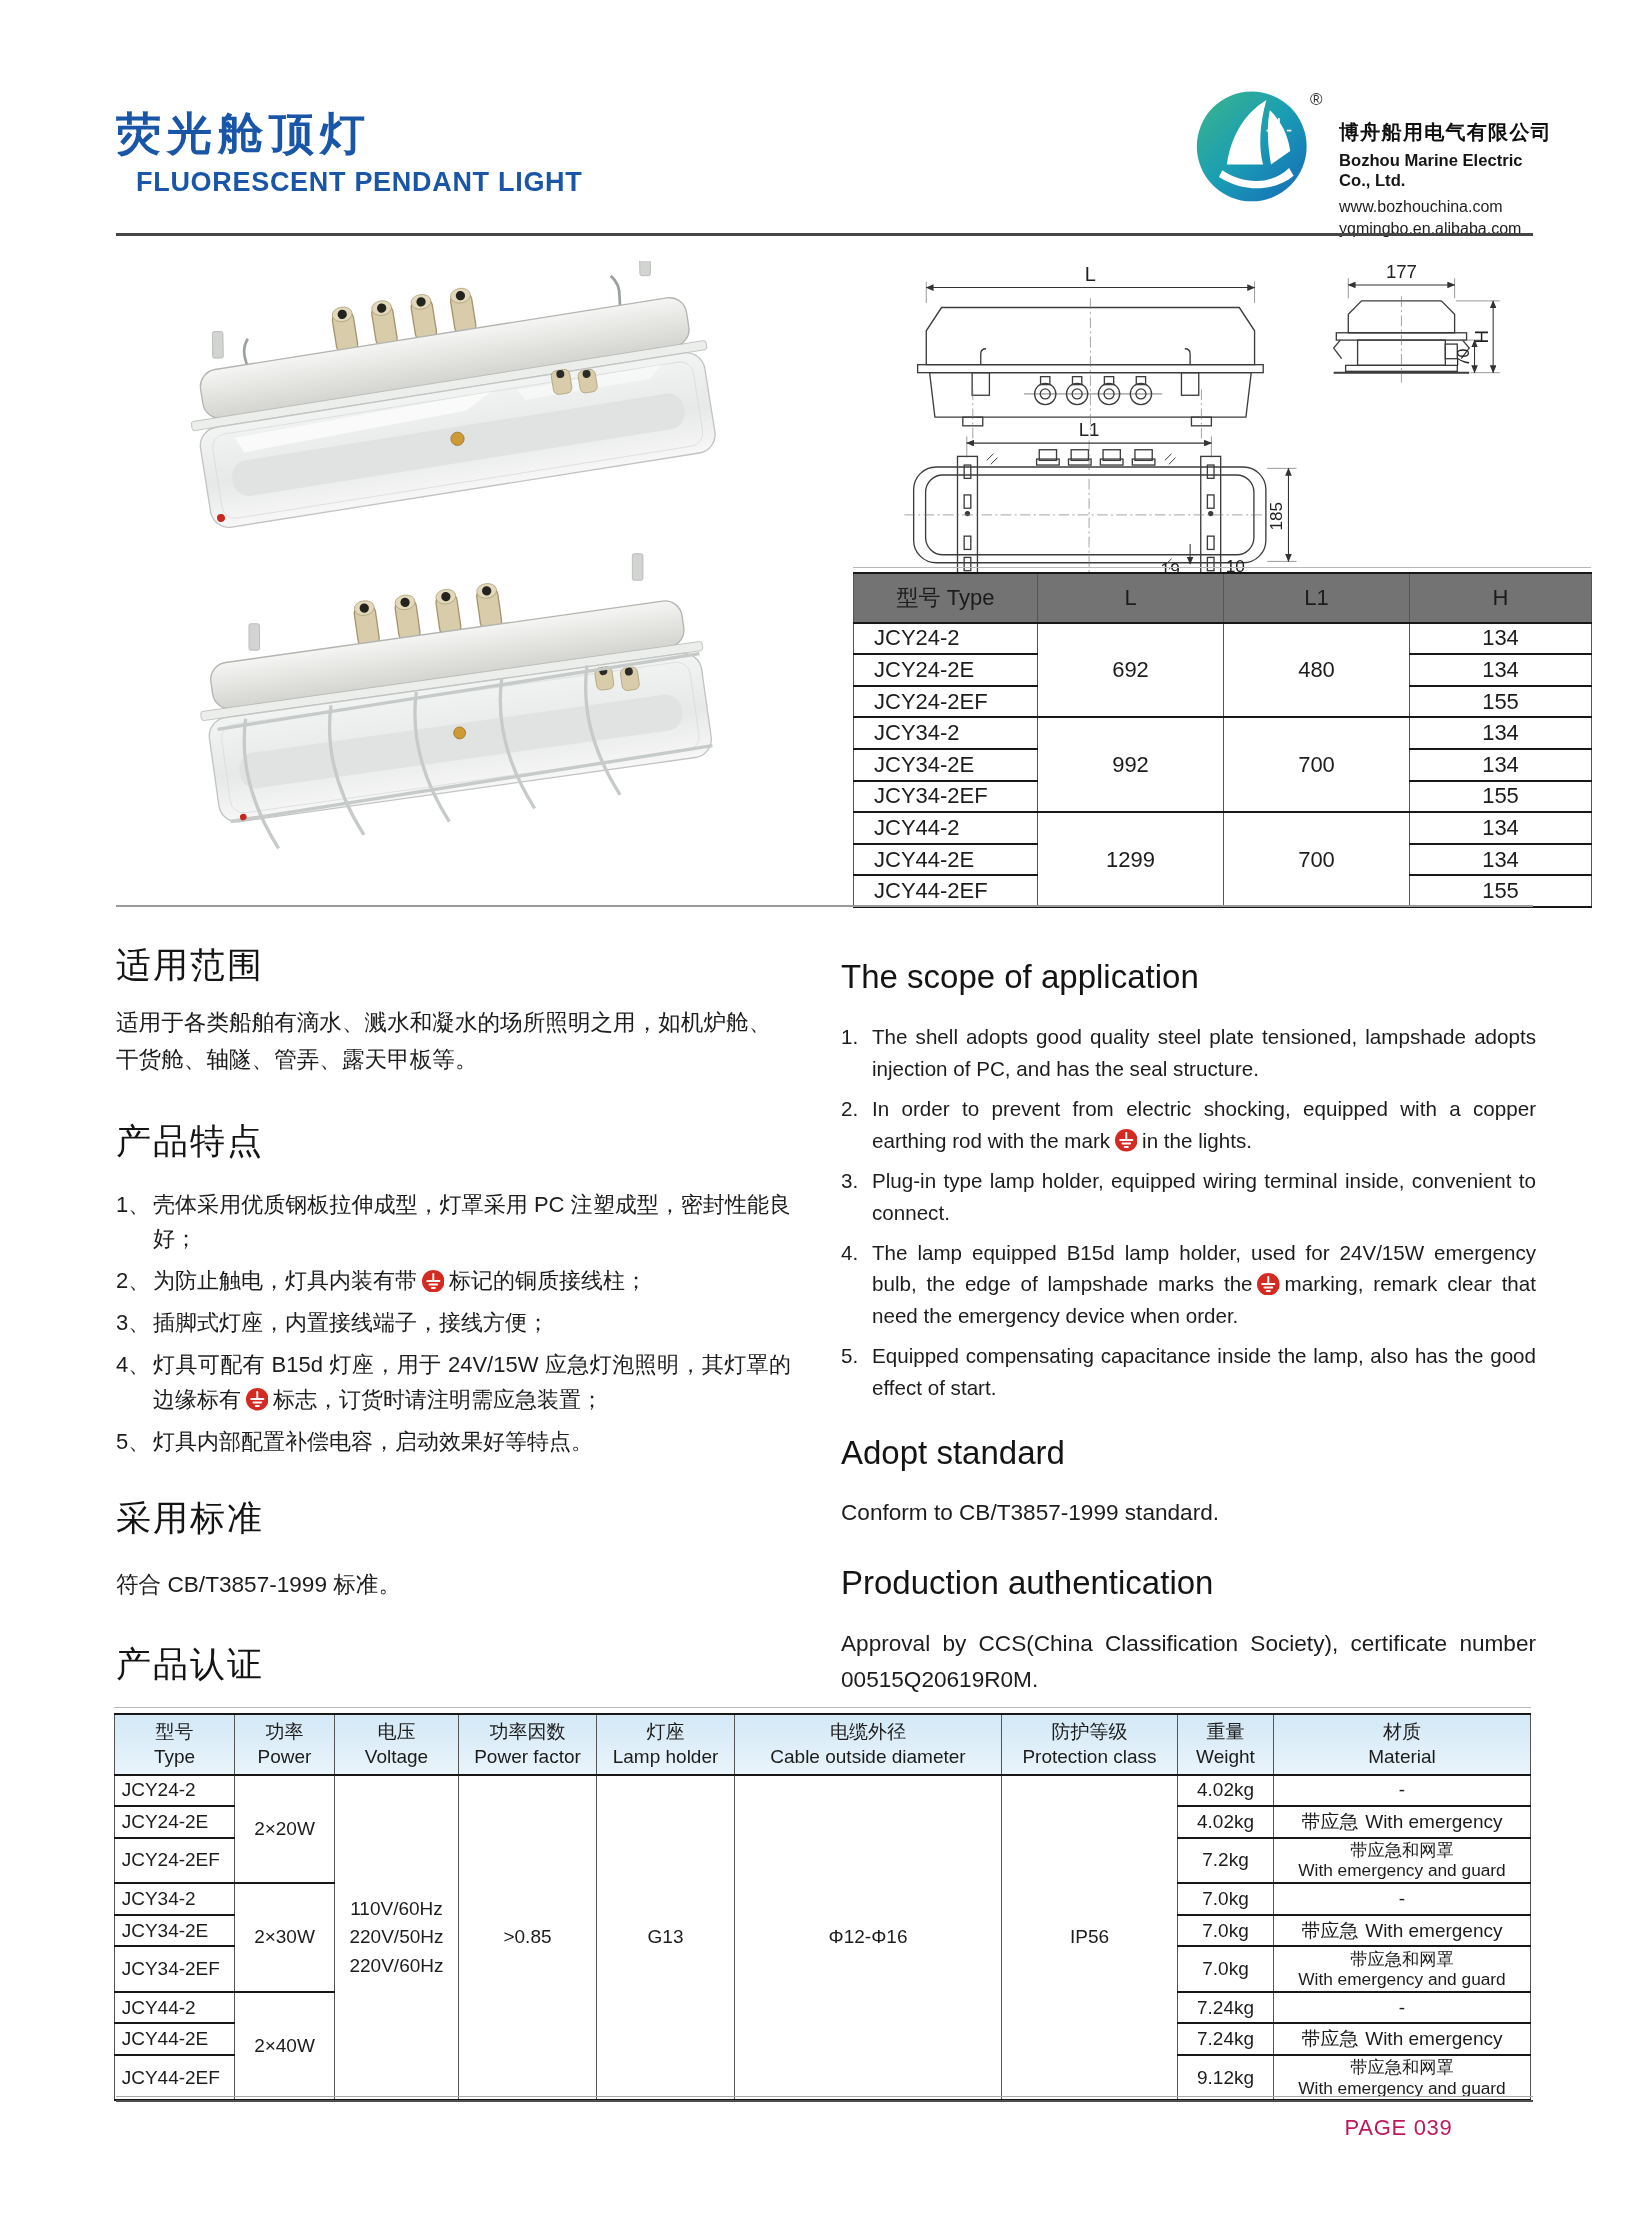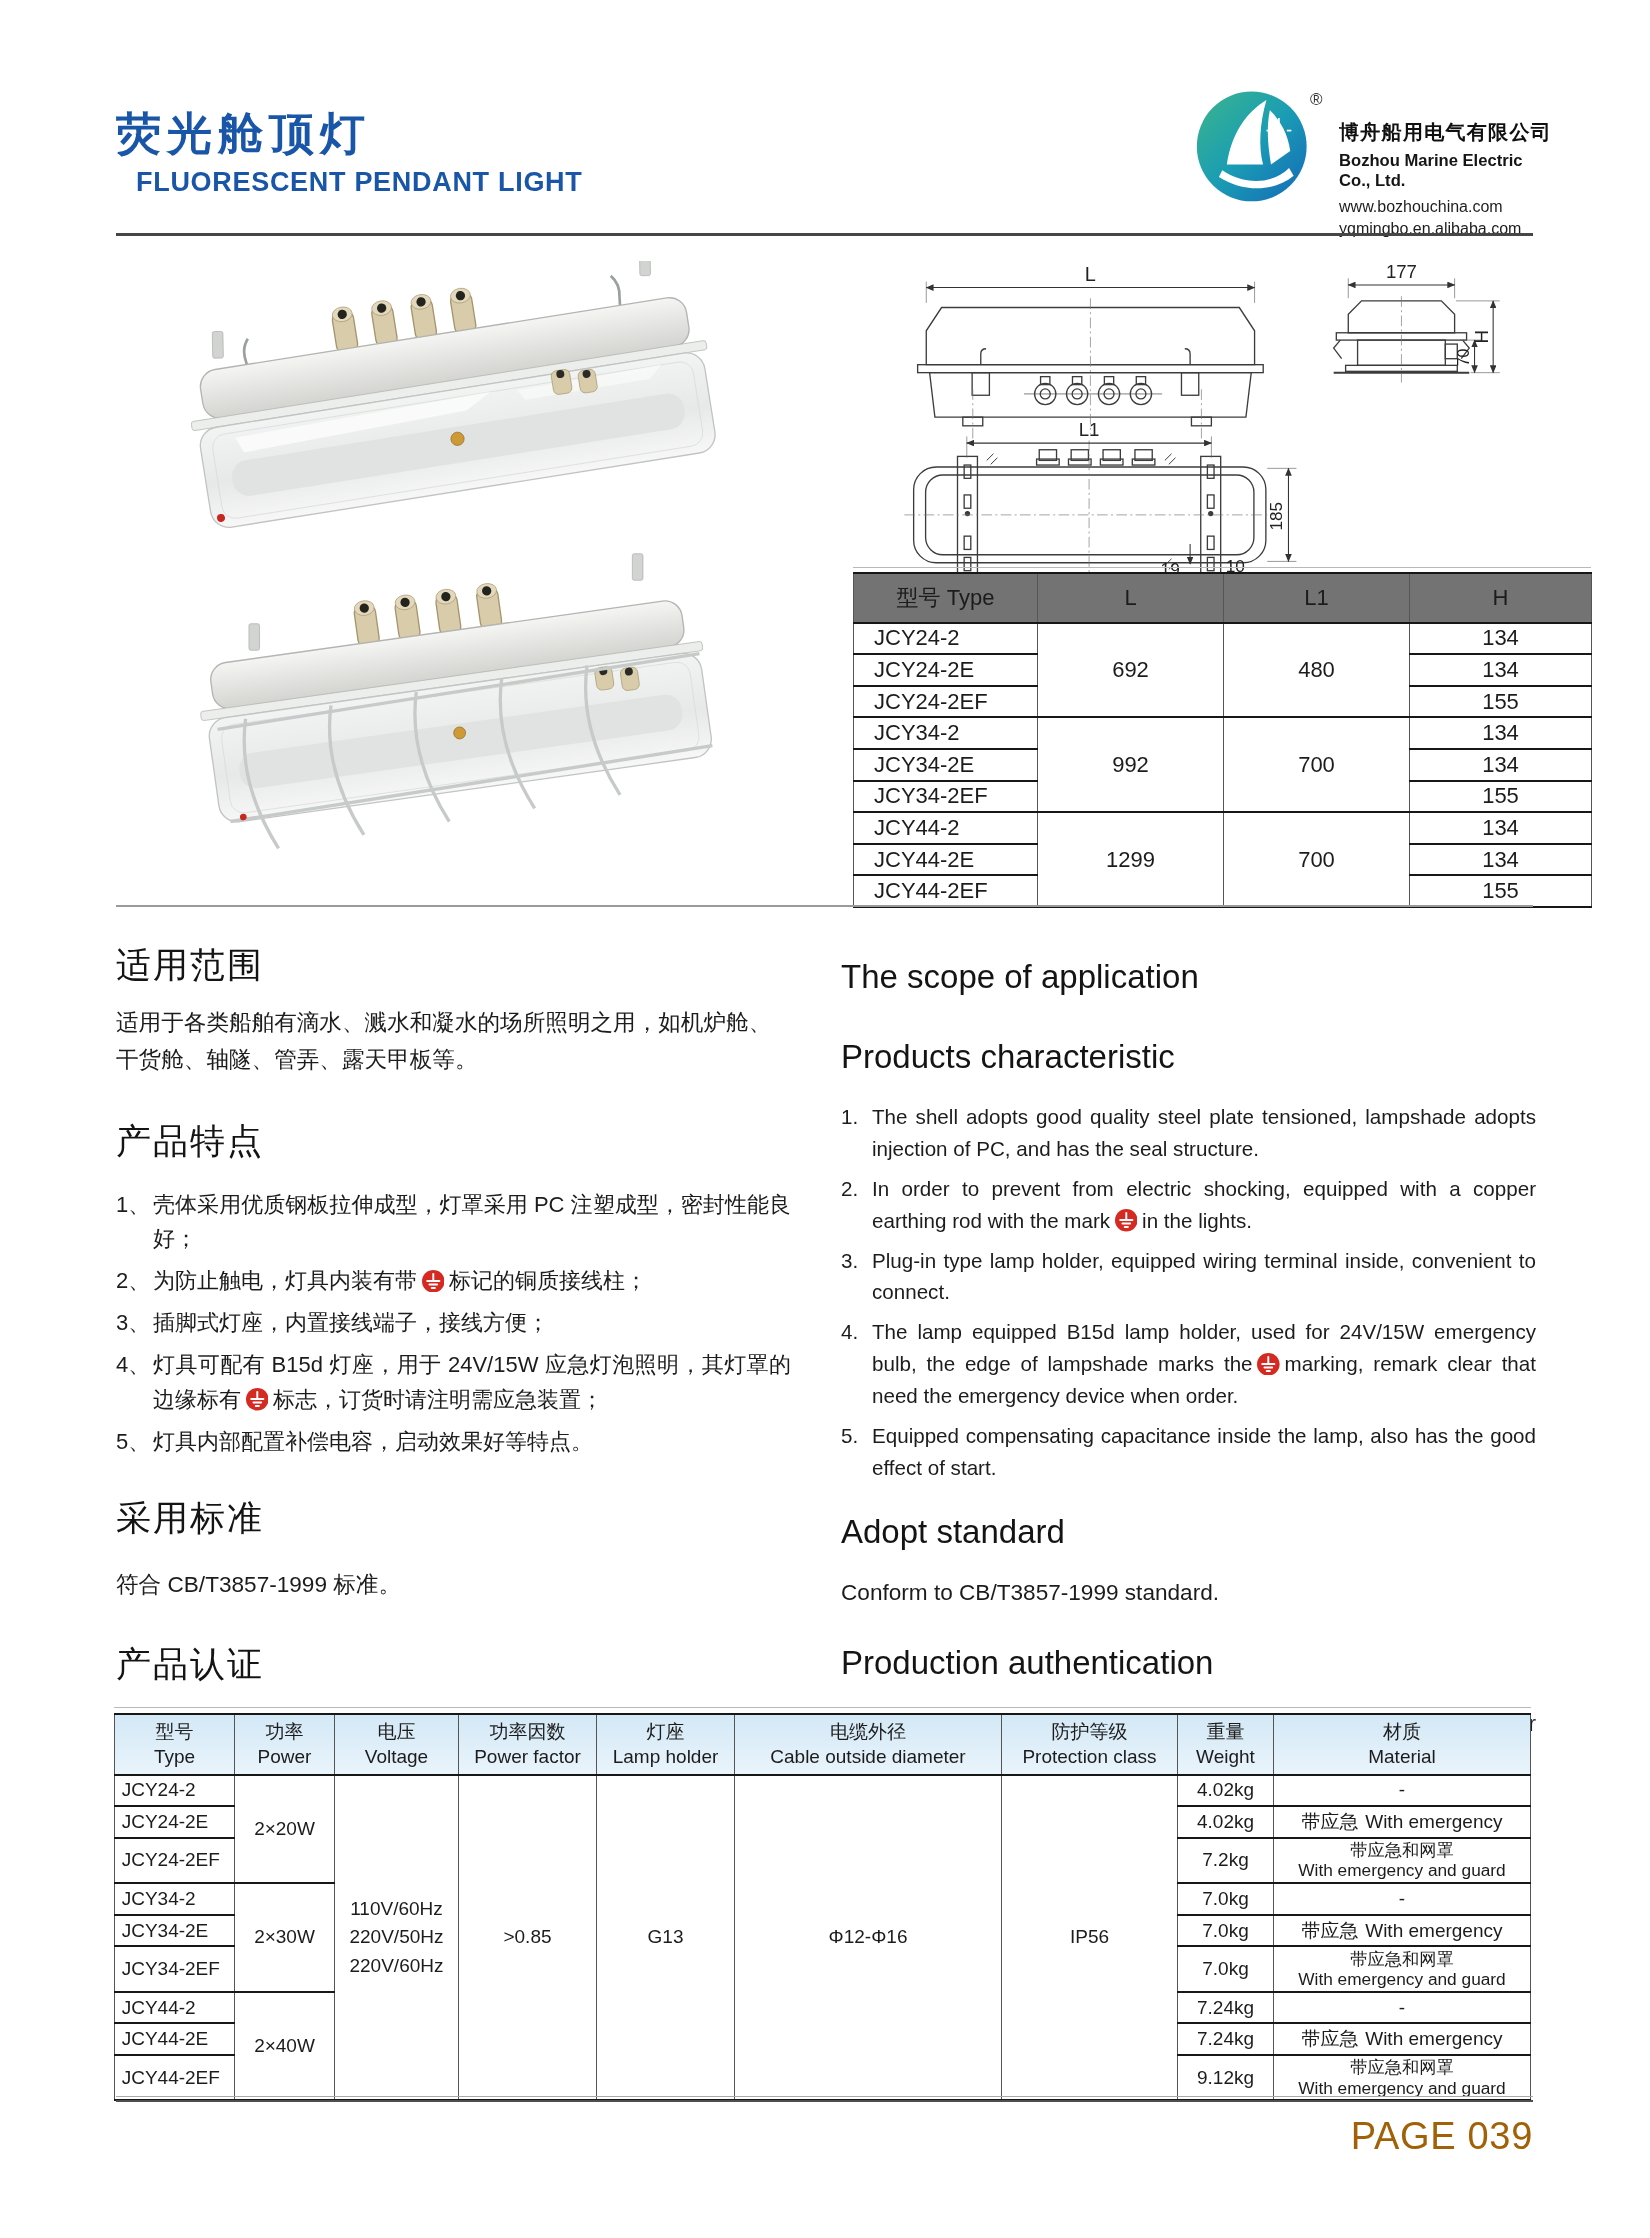--- a/index.html
+++ b/index.html
@@ -44,21 +44,21 @@
   .just{text-align:justify;}
   .feat{list-style:none;margin:0;padding:0;}
   .feat li{display:flex;margin-bottom:8px;font-size:22px;line-height:1.55;}
   .feat .n{flex:0 0 37px;}
   .feat-en li{font-size:20.6px;}
   .feat-en .n{flex:0 0 31px;}
   .feat .tx{flex:1;text-align:justify;}
   .earth{display:inline-block;width:22.6px;height:22.6px;vertical-align:-4px;margin:0 4.7px;}
   
   .foot-rule{border-top:1.3px solid #a9a9a9;border-bottom:2.7px solid #4f4f4f;height:2.7px;}
-  .page-label{font-size:38px;color:#a16207;text-align:right;letter-spacing:0.7px;}
+  .page-label{font-size:22px;color:#be185d;text-align:center;letter-spacing:0.7px;}
   
   .draw text{font-family:"Liberation Sans",sans-serif;}
 </style>
 </head>
 <body>
 
 <div class="abs" style="left:116px;top:110px;">
   <div class="title-cn">荧光舱顶灯</div>
   <div class="title-en">FLUORESCENT PENDANT LIGHT</div>
 </div>
@@ -437,21 +437,20 @@
   </ul>
   <div class="h-cn" style="margin-top:31px;">采用标准</div>
   <div class="body-text" style="margin-top:21px;">符合 CB/T3857-1999 标准。</div>
   <div class="h-cn" style="margin-top:33px;">产品认证</div>
   <div class="body-text" style="margin-top:22.6px;">经中国船级社 "CCS" 认证，认证编号 00515Q20619R0M。</div>
   <div class="h-cn" style="margin-top:33px;">规格 Specifications</div>
 </div>
 
 <div class="abs col" style="left:841px;top:928px;width:695px;">
   <div class="h-en" style="margin-top:23px;">The scope of application</div>
-  <div class="h-en" style="margin-top:27px;">Products characteristic</div>
   <ul class="feat feat-en" style="margin-top:17.3px;">
     <li>
         <span class="n">1.</span>
         <span class="tx"><span>The shell adopts good quality steel plate tensioned, lampshade adopts injection of PC, and has the seal structure.</span></span>
       </li>
     <li>
         <span class="n">2.</span>
         <span class="tx"><span>In order to prevent from electric shocking, equipped with a copper earthing rod with the mark</span><span class="earth"><svg viewBox="0 0 20 20" width="22.6" height="22.6">
               <circle cx="10" cy="10" r="10" fill="#d42a22"></circle>
               <g stroke="#fff" stroke-width="1.7" stroke-linecap="round">

